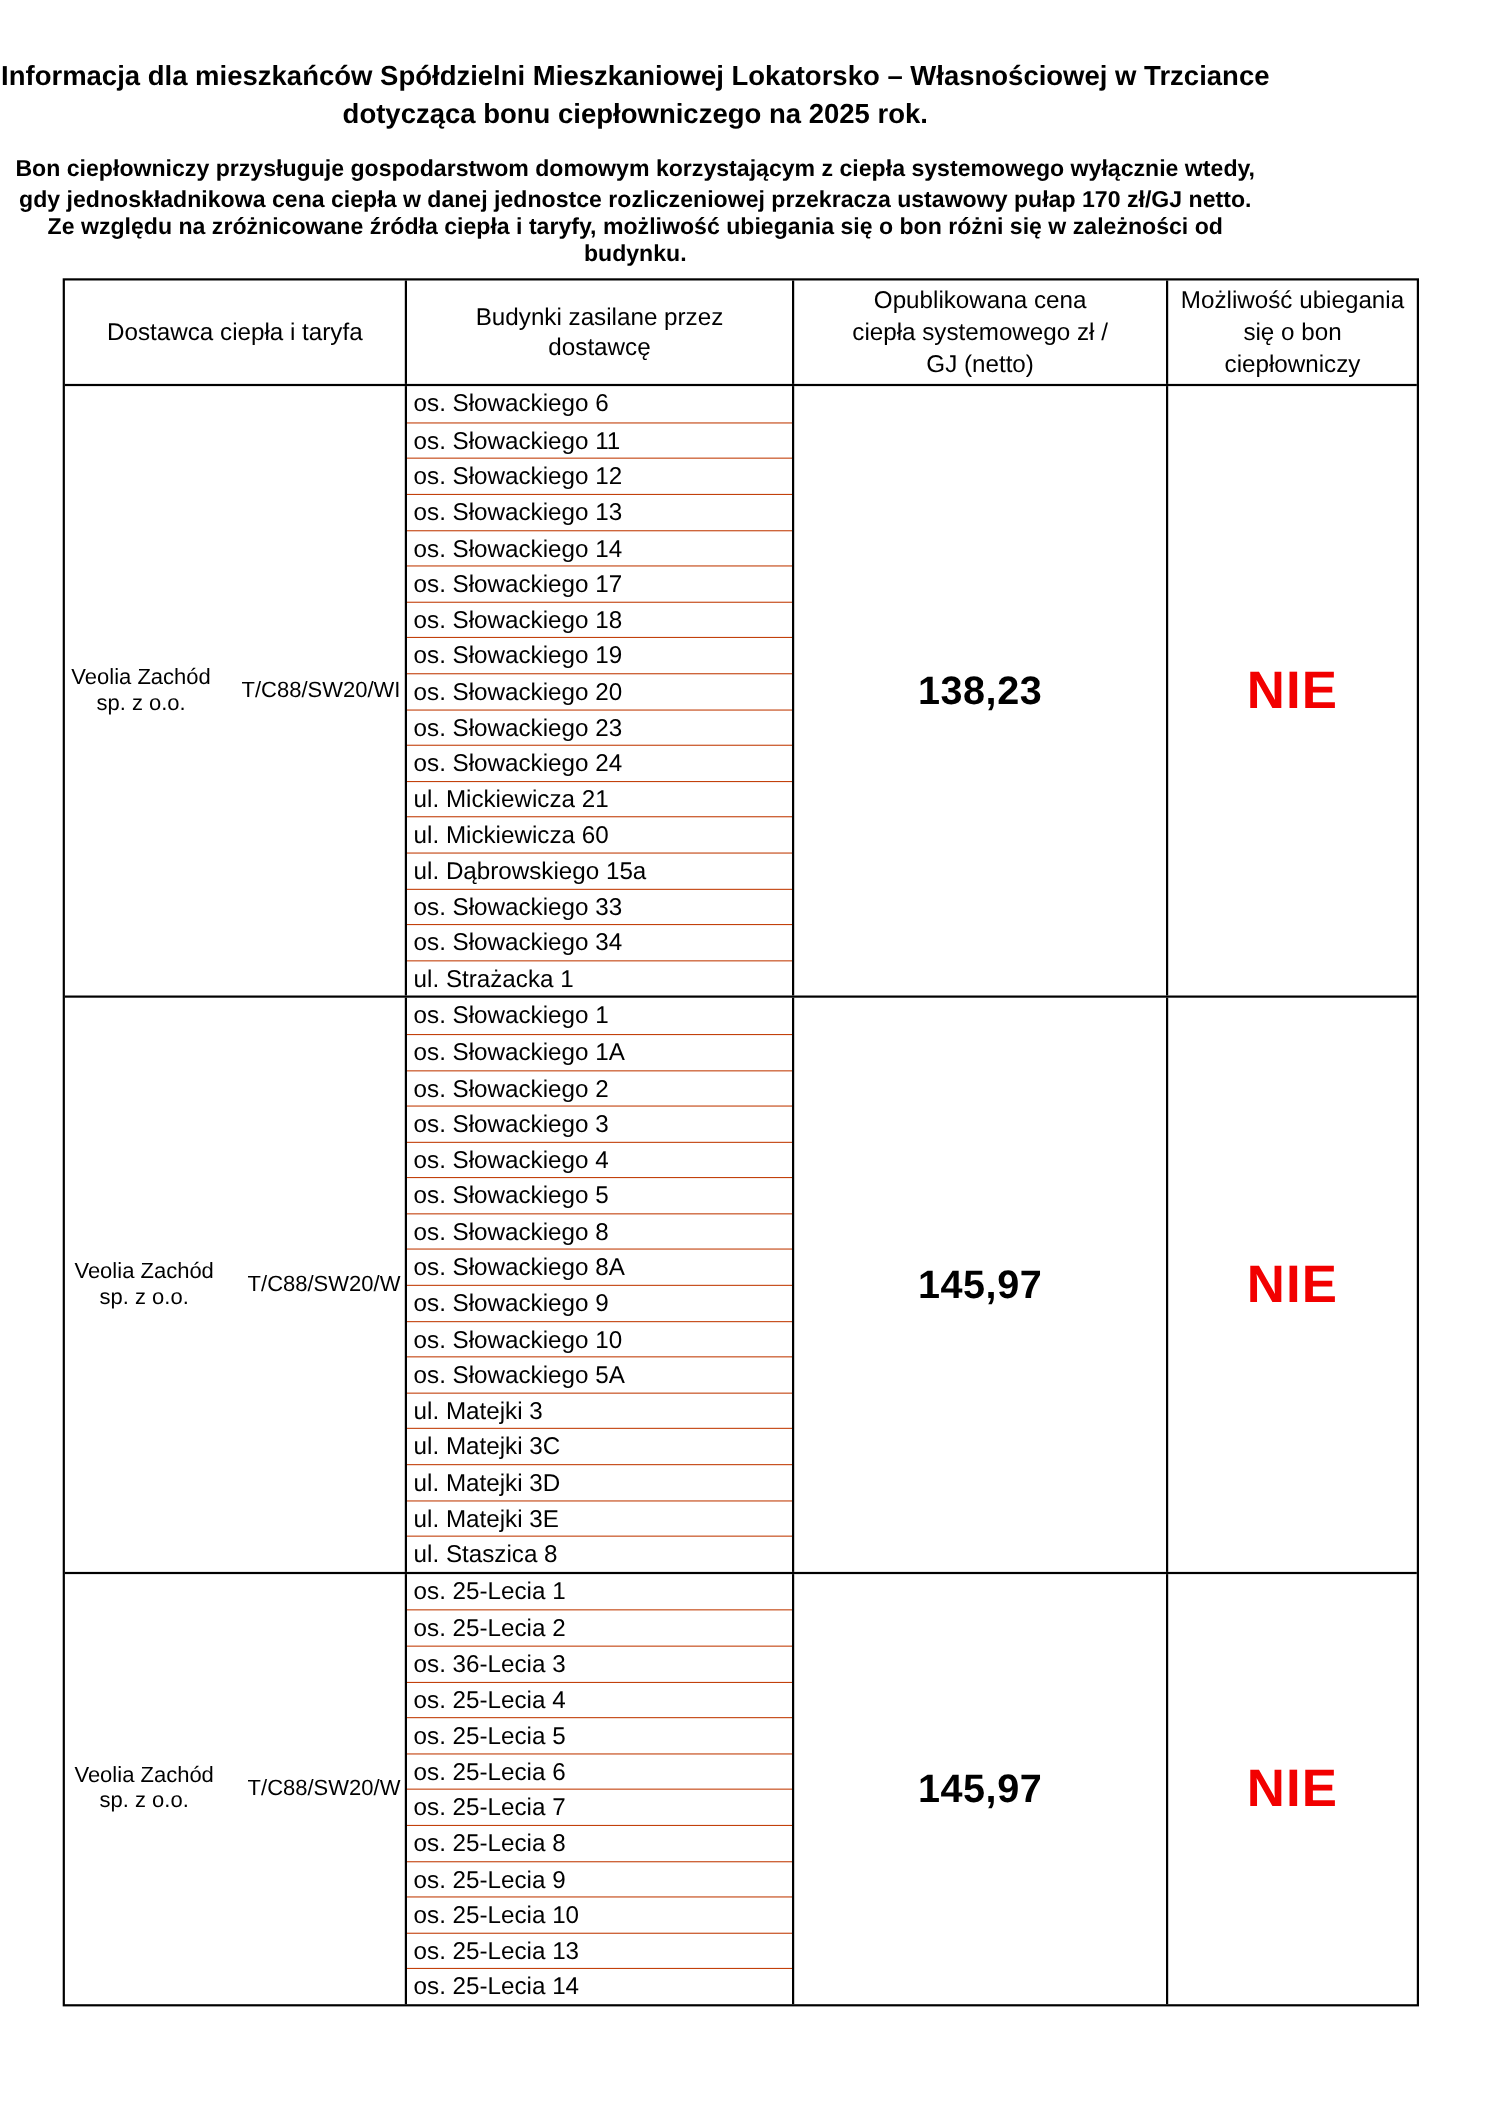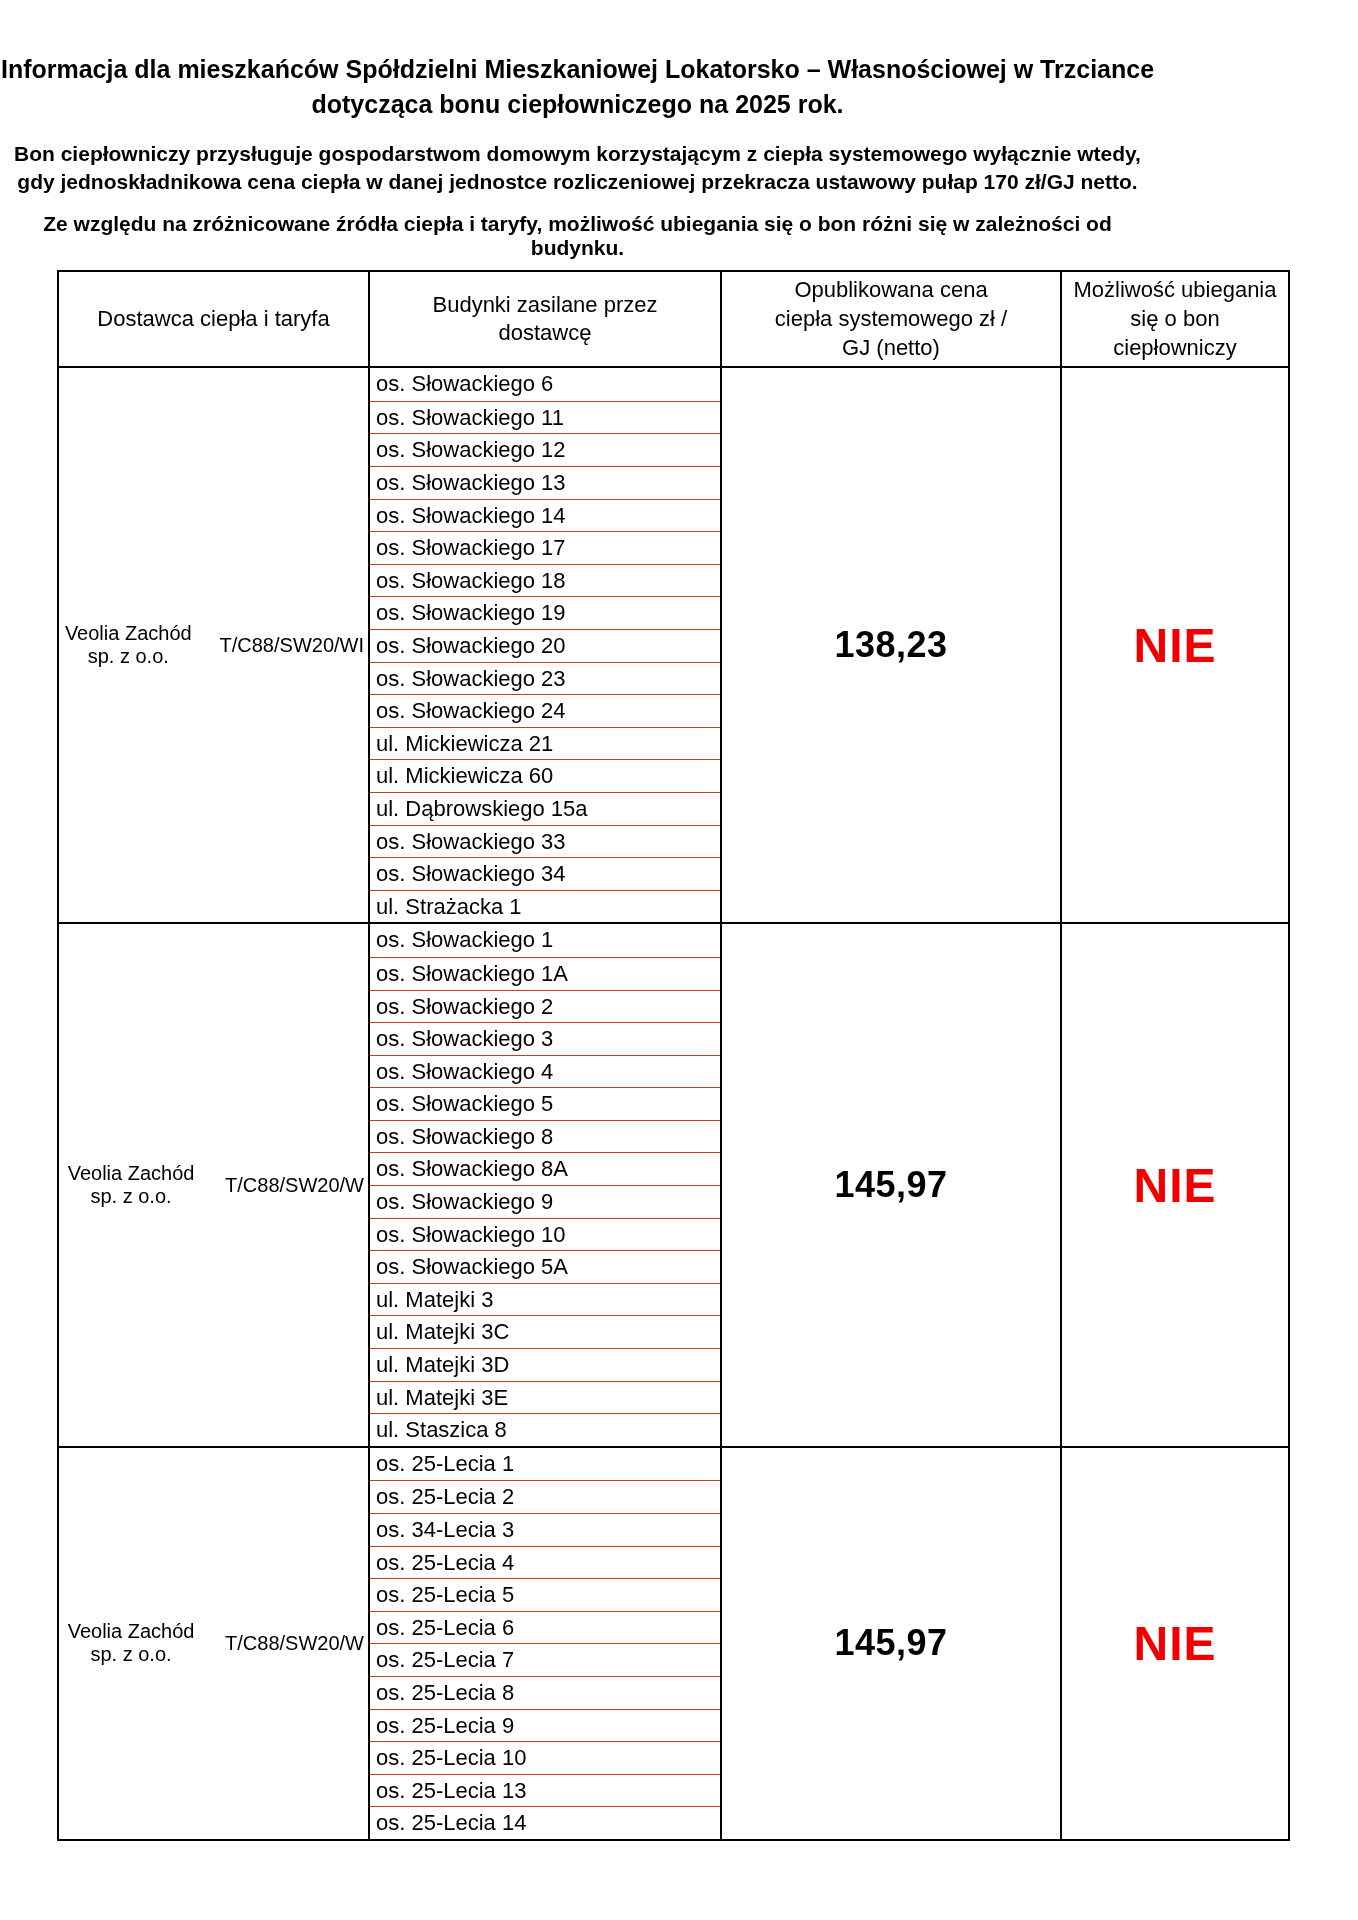--- a/index.html
+++ b/index.html
@@ -9,21 +9,21 @@
     font-family:"Liberation Sans", sans-serif; color:#000;
   }
   .page { width:1155px; height:1920px; background:#fff; padding-top:52px; }
 
   .title { font-size:25px; font-weight:700; text-align:center; line-height:1.4; }
   .title span { display:block; }
 
   .intro { margin-top:18px; font-size:21px; font-weight:700; text-align:center; line-height:1.32; }
   .intro span { display:block; }
 
-  .note { margin-top:17px; font-size:21px; font-weight:700; text-align:center; }
+  .note { font-size:21px; font-weight:700; text-align:center; }
 
   .heat-table { margin-left:57px; margin-top:10px; width:1233px; border:2px solid #000; }
   .trow { display:grid; grid-template-columns:309px 352px 340px 228px; }
   .trow > div + div { border-left:2px solid #000; }
   .tgroup { border-top:2px solid #000; }
 
   .th {
     min-height:85px; display:flex; align-items:center; justify-content:center;
     text-align:center; font-size:22px; line-height:1.3; padding:4px 2px;
   }
@@ -147,21 +147,21 @@
     </div>
 
     <div class="trow tgroup">
       <div class="supplier-cell">
         <div>Veolia Zachód sp. z o.o.</div>
         <div>T/C88/SW20/W</div>
       </div>
       <div class="buildings-cell">
           <div class="building-row">os. 25-Lecia 1</div>
           <div class="building-row">os. 25-Lecia 2</div>
-          <div class="building-row">os. 34-Lecia 3</div>
+          <div class="building-row">os. 36-Lecia 3</div>
           <div class="building-row">os. 25-Lecia 4</div>
           <div class="building-row">os. 25-Lecia 5</div>
           <div class="building-row">os. 25-Lecia 6</div>
           <div class="building-row">os. 25-Lecia 7</div>
           <div class="building-row">os. 25-Lecia 8</div>
           <div class="building-row">os. 25-Lecia 9</div>
           <div class="building-row">os. 25-Lecia 10</div>
           <div class="building-row">os. 25-Lecia 13</div>
           <div class="building-row">os. 25-Lecia 14</div>
         </div>

